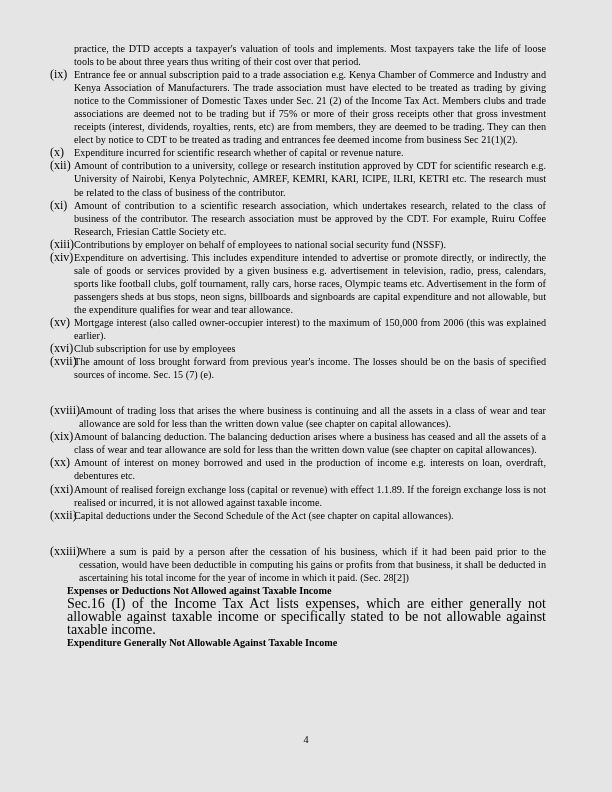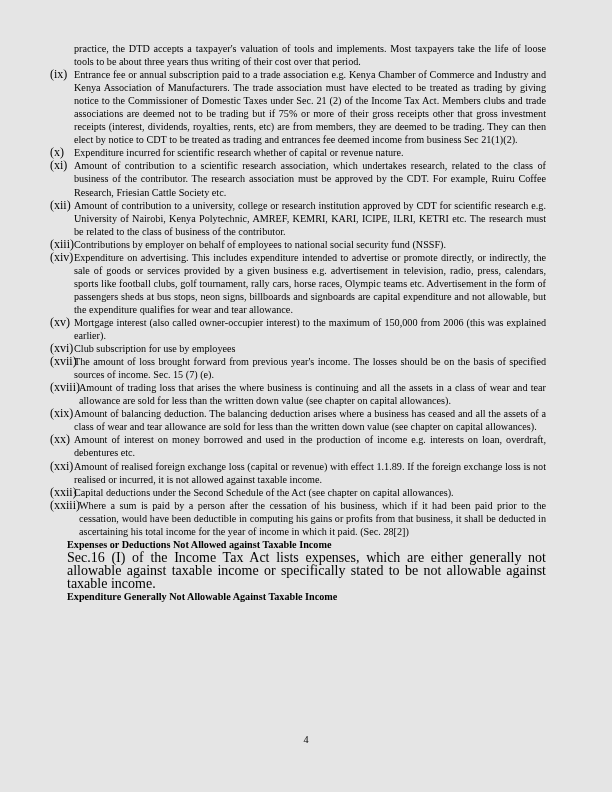--- a/index.html
+++ b/index.html
@@ -55,20 +55,21 @@
     font-size: 12px;
     line-height: 13.05px;
     white-space: nowrap;
   }
   ul.roman-list > li .item-text {
     display: block;
     text-align: justify;
   }
   ul.roman-list > li.wide-marker {
     padding-left: 29px;
+    margin-top: 23px;
   }
   ul.roman-list > li.wide-marker .marker {
     width: 29px;
   }
   .section {
   }
   .section-heading {
     font-weight: bold;
     font-size: 10.2px;
     line-height: 13.05px;
@@ -105,27 +106,27 @@
         <span class="marker">(ix)</span>
         <span class="item-text">Entrance fee or annual subscription paid to a trade association e.g. Kenya Chamber of Commerce and Industry and Kenya Association of Manufacturers. The trade association must have elected to be treated as trading by giving notice to the Commissioner of Domestic Taxes under Sec. 21 (2) of the Income Tax Act. Members clubs and trade associations are deemed not to be trading but if 75% or more of their gross receipts other that gross investment receipts (interest, dividends, royalties, rents, etc) are from members, they are deemed to be trading. They can then elect by notice to CDT to be treated as trading and entrances fee deemed income from business Sec 21(1)(2).</span>
       </li>
 
       <li>
         <span class="marker">(x)</span>
         <span class="item-text">Expenditure incurred for scientific research whether of capital or revenue nature.</span>
       </li>
 
       <li>
-        <span class="marker">(xi)</span>
-        <span class="item-text">Amount of contribution to a scientific research association, which undertakes research, related to the class of business of the contributor. The research association must be approved by the CDT. For example, Ruiru Coffee Research, Friesian Cattle Society etc.</span>
+        <span class="marker">(xii)</span>
+        <span class="item-text">Amount of contribution to a university, college or research institution approved by CDT for scientific research e.g. University of Nairobi, Kenya Polytechnic, AMREF, KEMRI, KARI, ICIPE, ILRI, KETRI etc. The research must be related to the class of business of the contributor.</span>
       </li>
 
       <li>
-        <span class="marker">(xii)</span>
-        <span class="item-text">Amount of contribution to a university, college or research institution approved by CDT for scientific research e.g. University of Nairobi, Kenya Polytechnic, AMREF, KEMRI, KARI, ICIPE, ILRI, KETRI etc. The research must be related to the class of business of the contributor.</span>
+        <span class="marker">(xi)</span>
+        <span class="item-text">Amount of contribution to a scientific research association, which undertakes research, related to the class of business of the contributor. The research association must be approved by the CDT. For example, Ruiru Coffee Research, Friesian Cattle Society etc.</span>
       </li>
 
       <li>
         <span class="marker">(xiii)</span>
         <span class="item-text">Contributions by employer on behalf of employees to national social security fund (NSSF).</span>
       </li>
 
       <li>
         <span class="marker">(xiv)</span>
         <span class="item-text">Expenditure on advertising. This includes expenditure intended to advertise or promote directly, or indirectly, the sale of goods or services provided by a given business e.g. advertisement in television, radio, press, calendars, sports like football clubs, golf tournament, rally cars, horse races, Olympic teams etc. Advertisement in the form of passengers sheds at bus stops, neon signs, billboards and signboards are capital expenditure and not allowable, but the expenditure qualifies for wear and tear allowance.</span>

